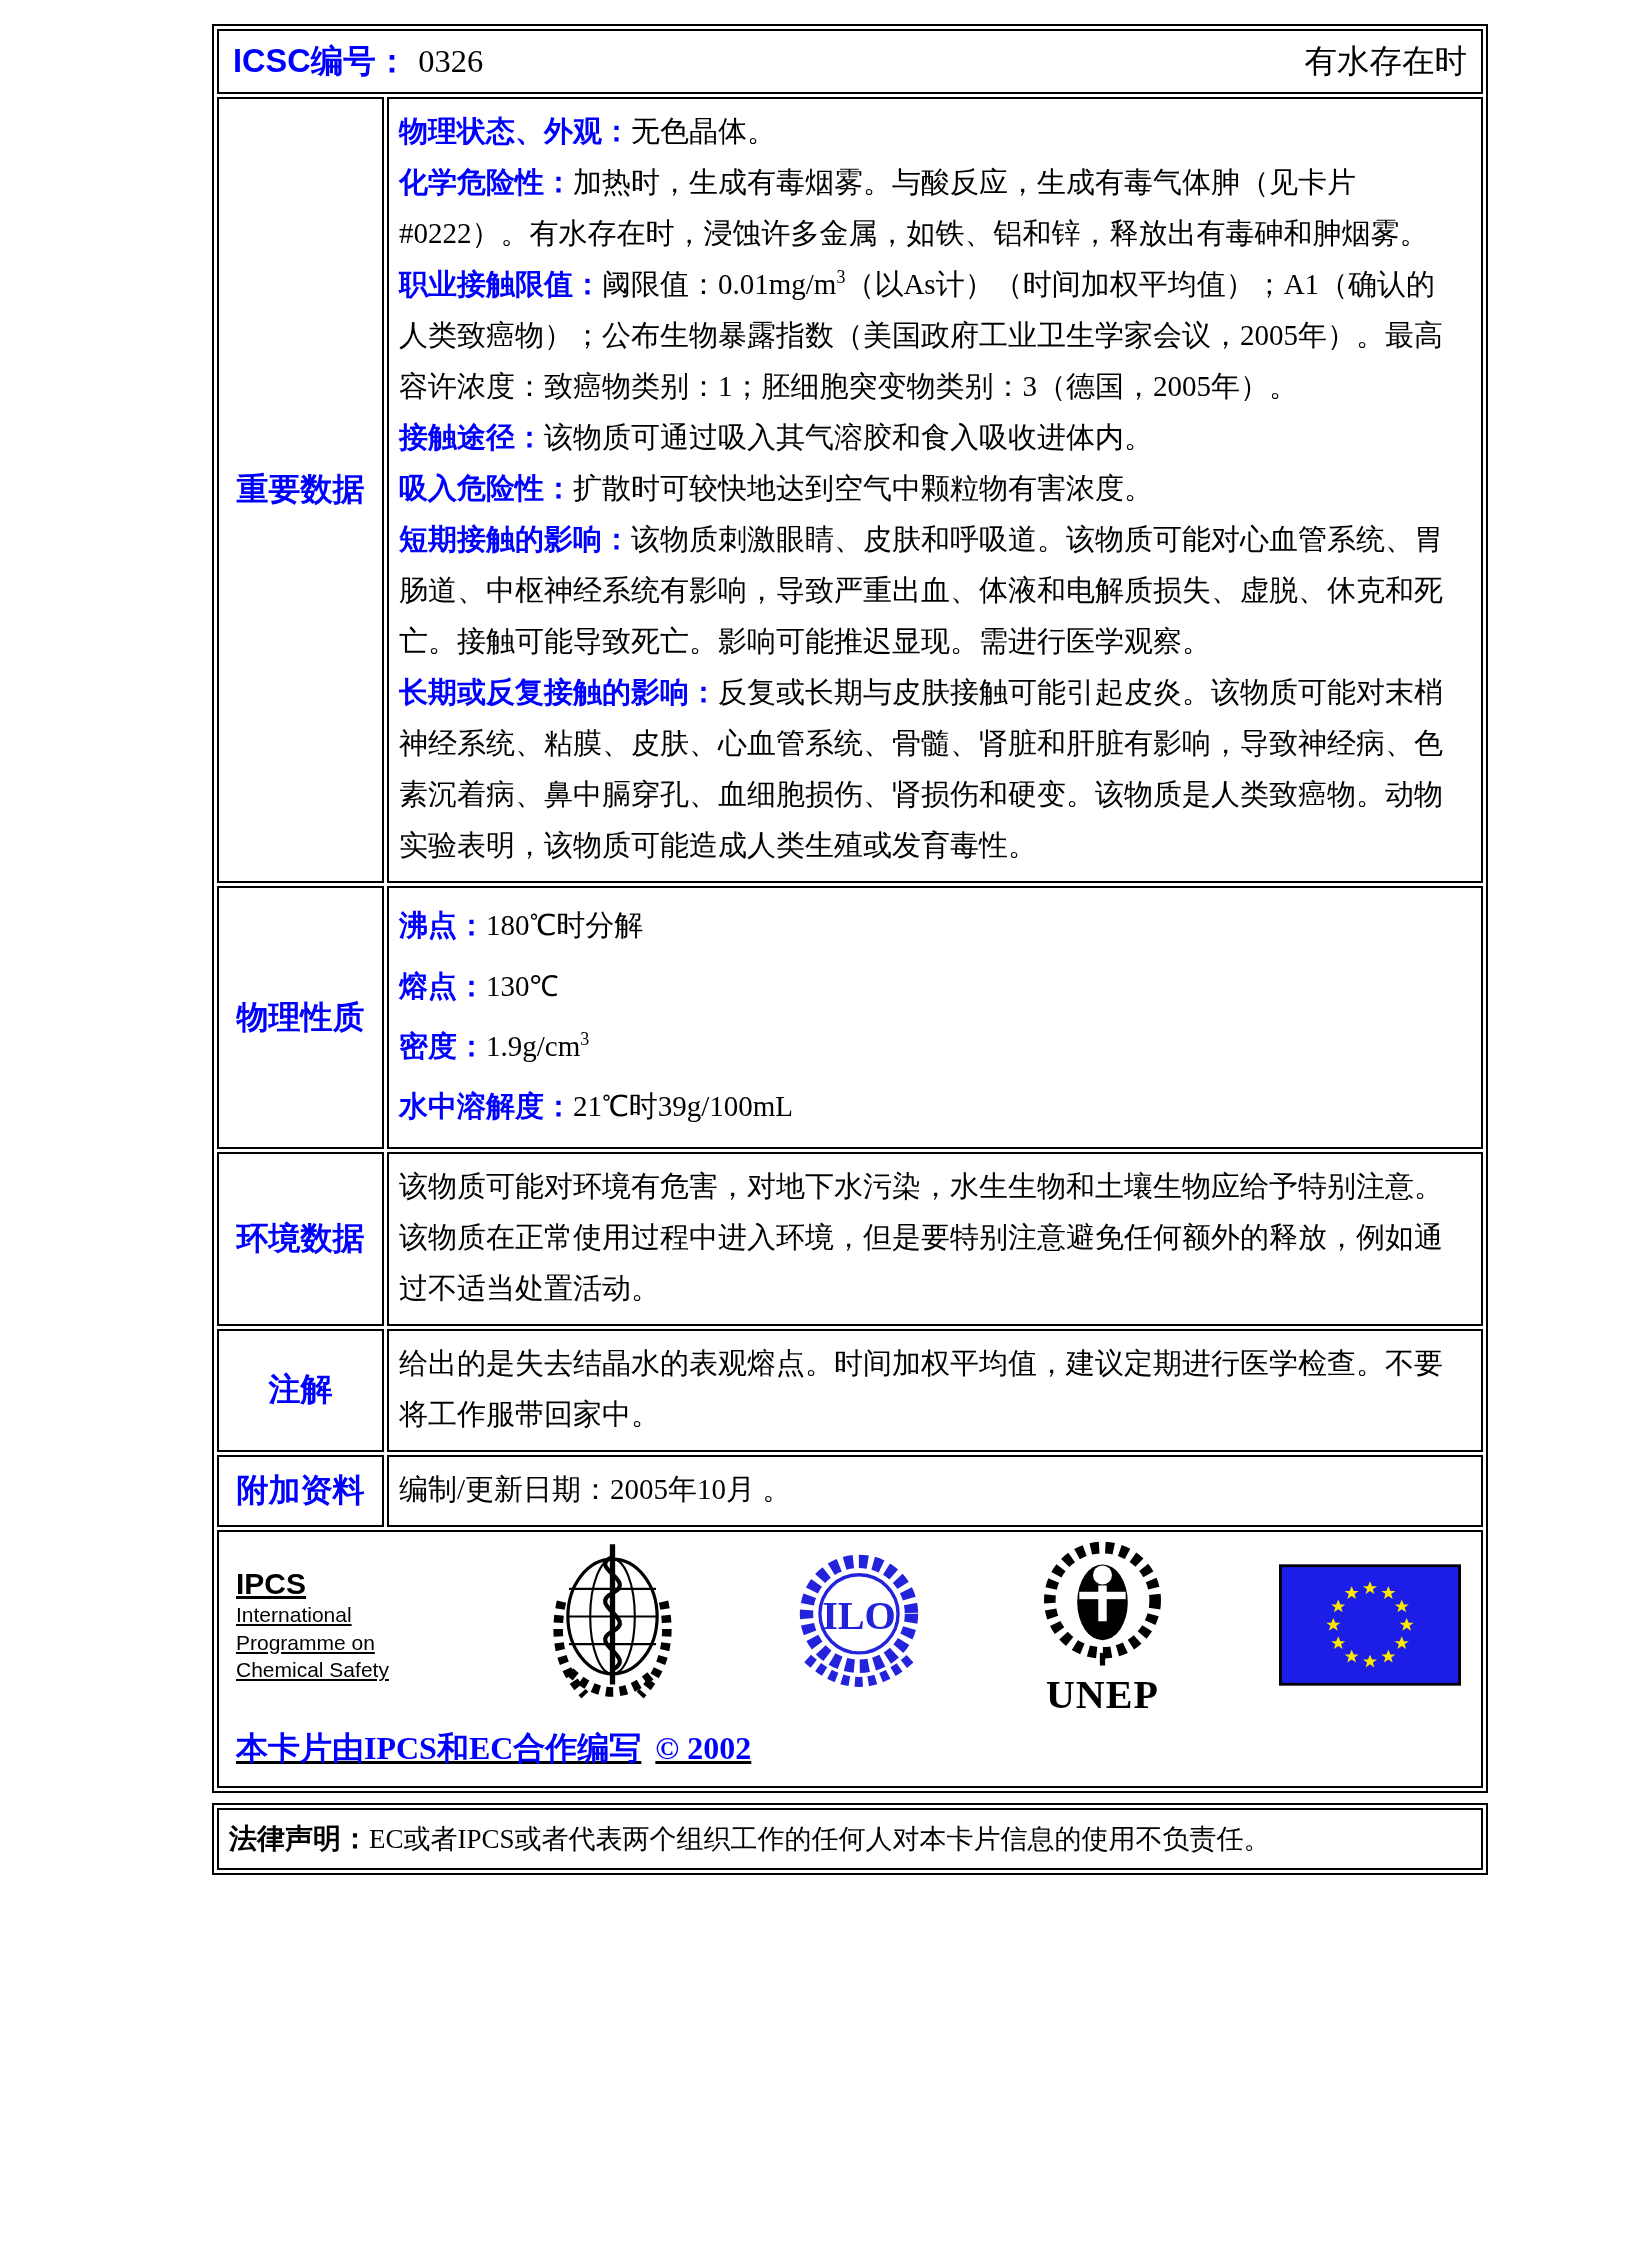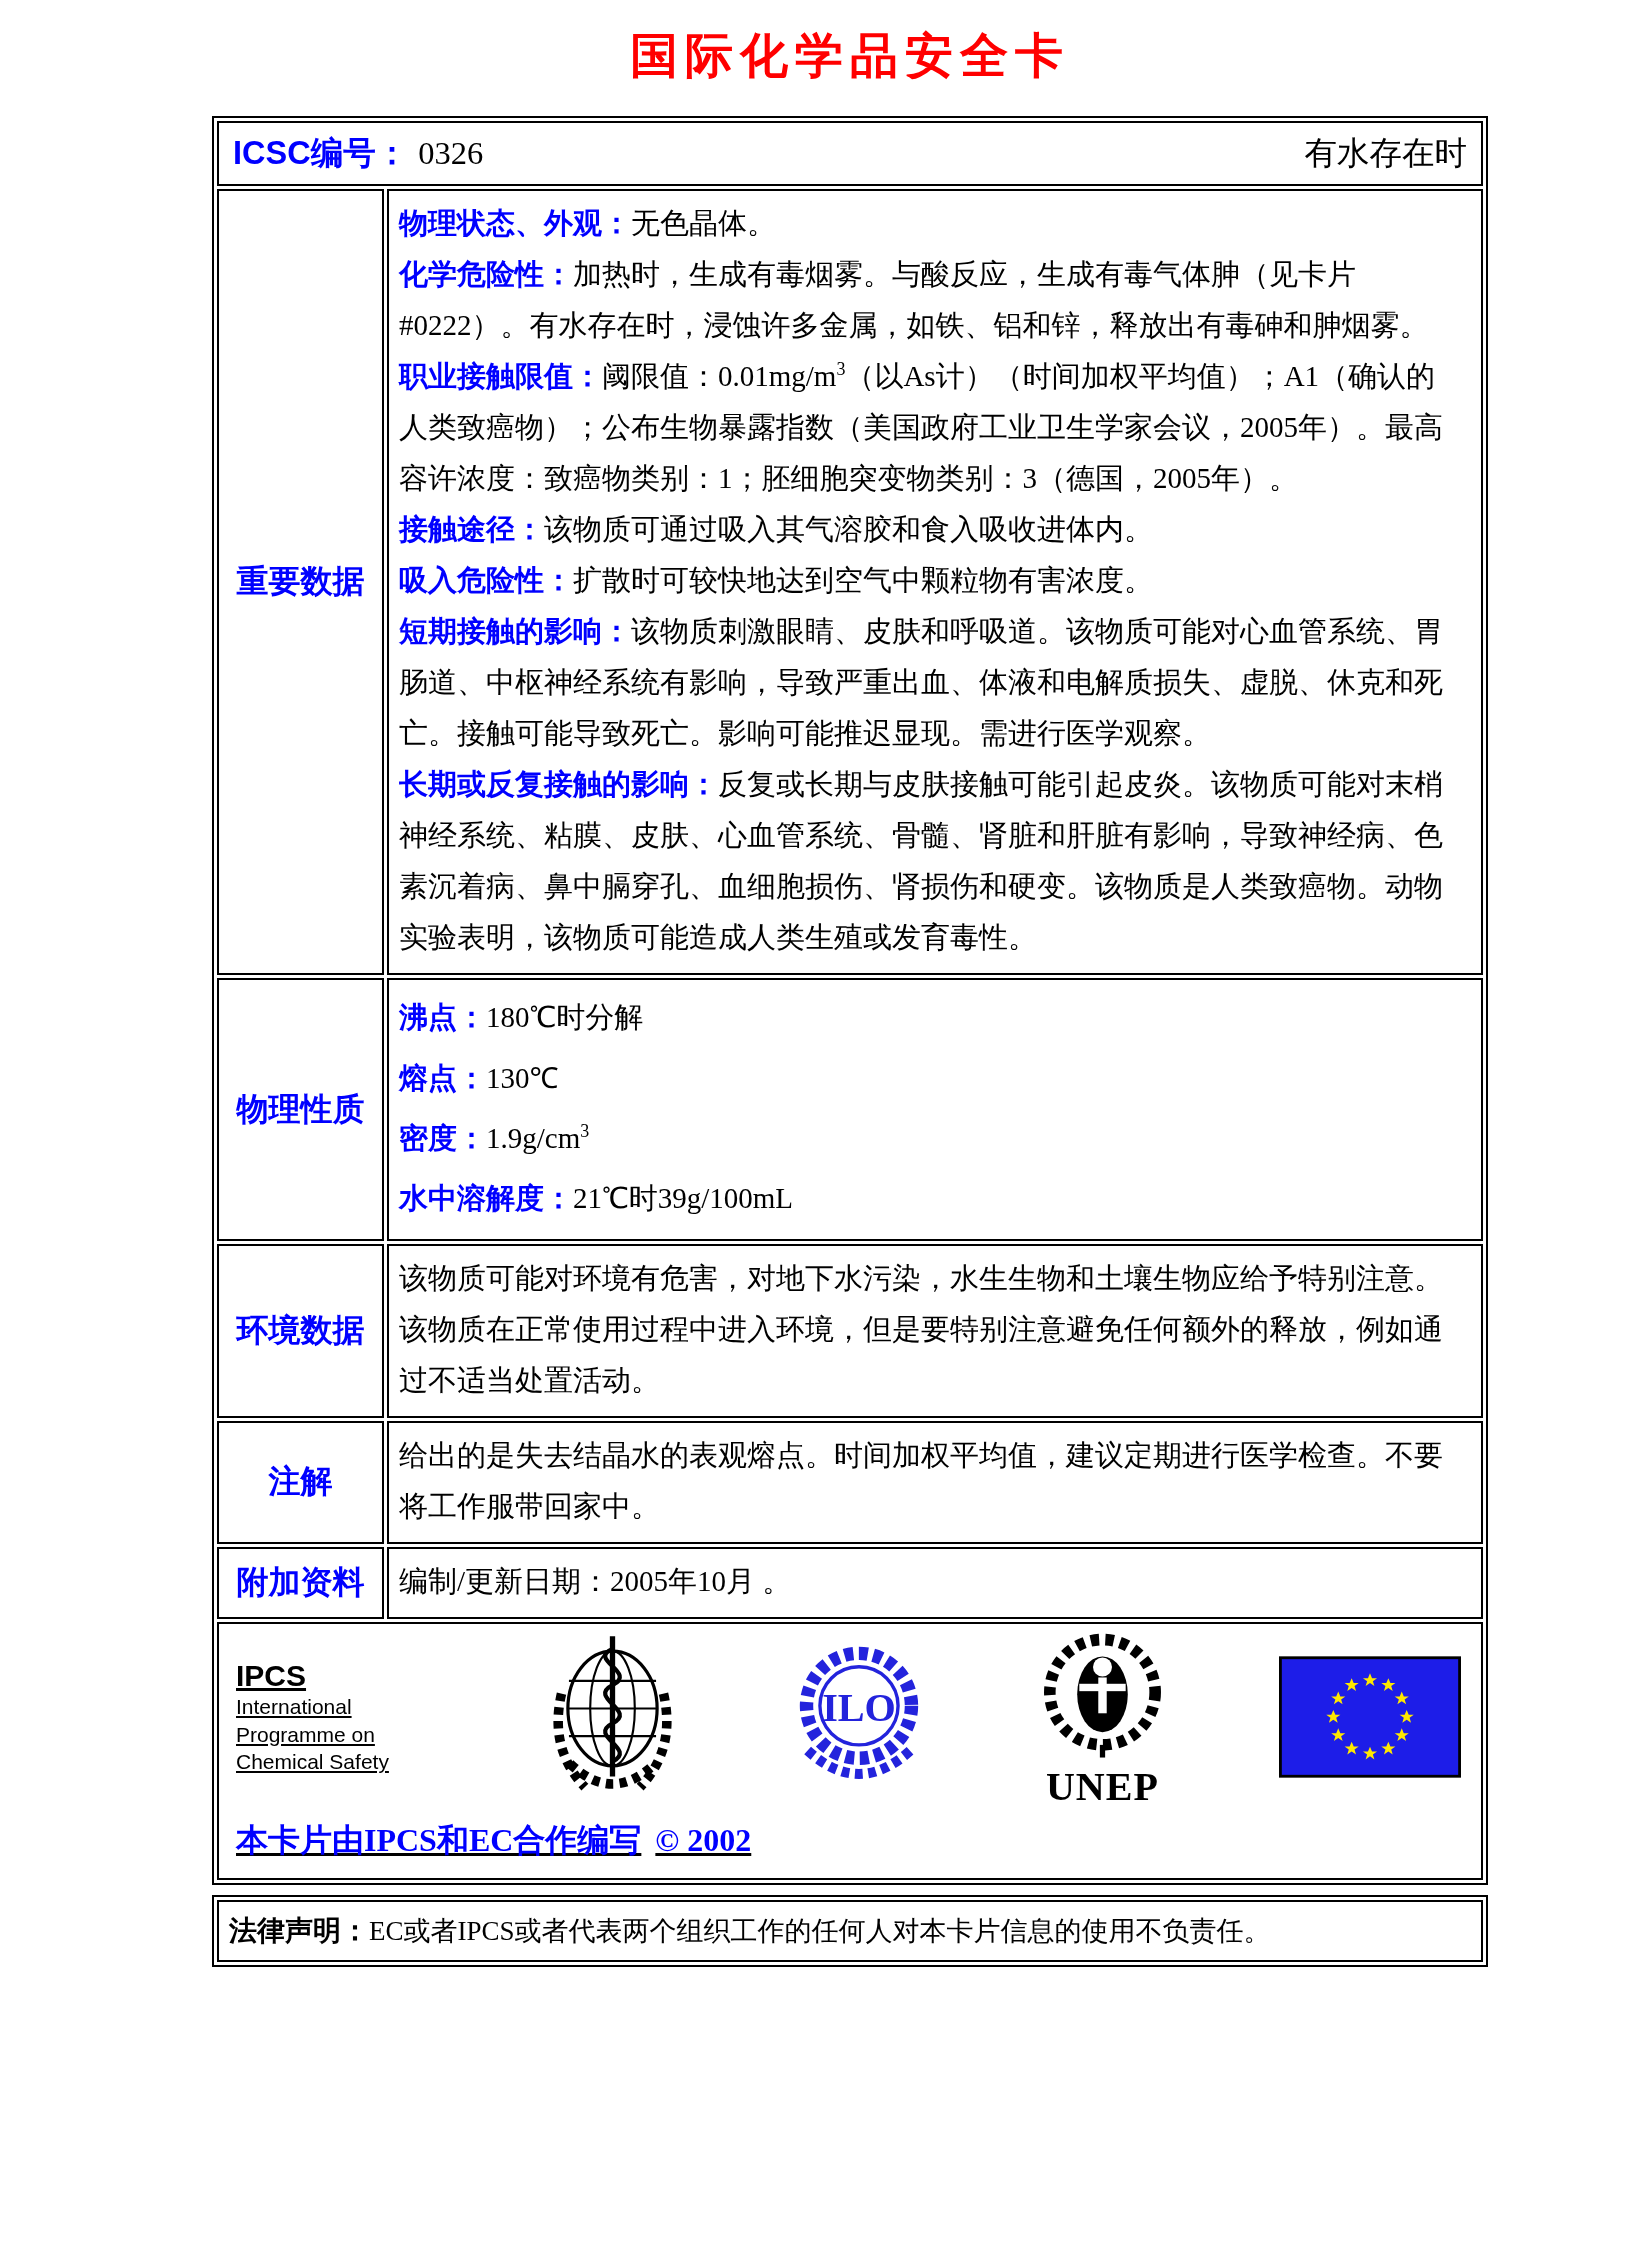--- a/index.html
+++ b/index.html
@@ -75,21 +75,20 @@
 
   table.legal { margin-top: 10px; }
   .legal-cell { height: 62px; padding: 1px 10px; font-size: 27px; }
   .legal-label { font-family: "Liberation Sans", sans-serif; font-weight: bold; font-size: 28px; }
 </style>
 </head>
 <body>
 
 <div class="content">
 
-  <h1 class="page-title">国际化学品安全卡</h1>
 
   <table class="card">
 
     <tbody>
         <tr>
       <td class="header-cell" colspan="2">
         <div class="header-flex">
           <div>
             <span class="icsc-label">ICSC编号：</span><span class="icsc-number">0326</span>
           </div>

